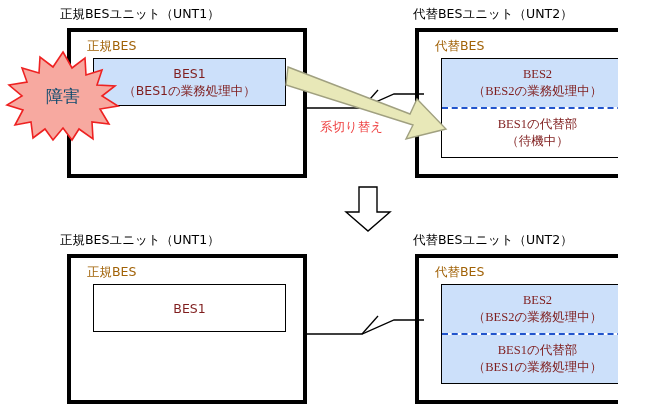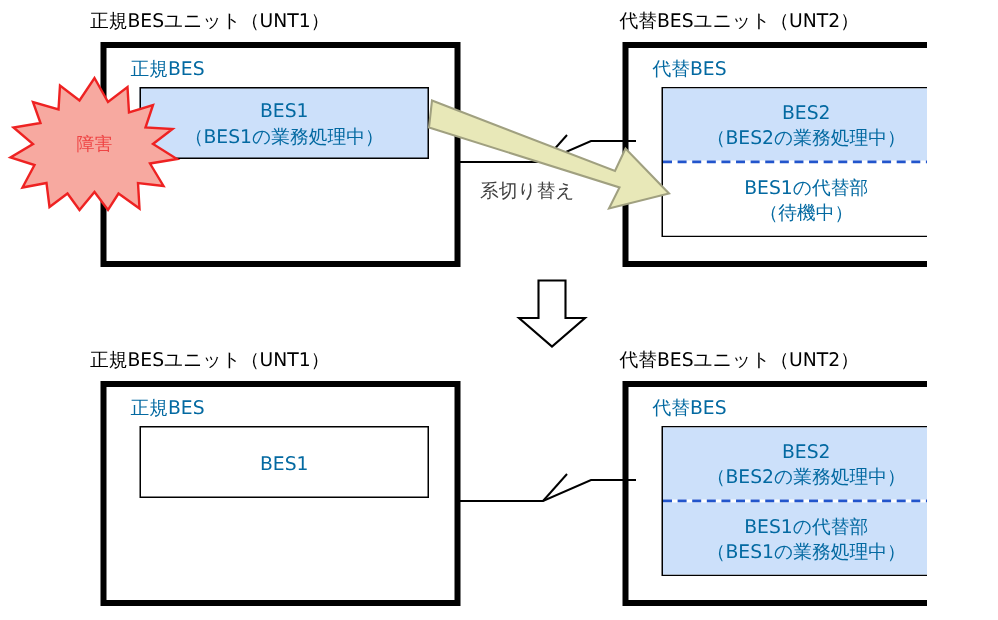--- a/index.html
+++ b/index.html
@@ -31,79 +31,80 @@
   
   .unit-box {
     border: 4px solid #000000;
     background: #ffffff;
     box-sizing: border-box;
   }
 
   
   .inner-caption {
     font-size: 12.5px;
-    color: #0369a1;
+    color: #a16207;
     white-space: nowrap;
     line-height: 15px;
   }
 
   
   .proc-box {
     border: 1px solid #000000;
     box-sizing: border-box;
     display: flex;
     flex-direction: column;
     align-items: center;
     justify-content: center;
   }
   .proc-box.blue { background: #cce0fa; }
   .proc-box.white { background: #ffffff; }
   .proc-line {
     font-size: 12.5px;
-    color: #0369a1;
+    color: #7f1d1d;
     white-space: nowrap;
     line-height: 17px;
     text-align: center;
   }
   .split-box {
     border: 1px solid #000000;
     box-sizing: border-box;
     display: flex;
     flex-direction: column;
+    font-family: Liberation Serif, serif;
   }
   .split-half {
     flex: 1 1 50%;
     display: flex;
     flex-direction: column;
     align-items: center;
     justify-content: center;
   }
   .split-half.blue { background: #cce0fa; }
   .split-half.white { background: #ffffff; }
   .dash-divider {
     height: 0;
     border-top: 2px dashed #2255cc;
   }
 
   
   .burst-label {
     position: absolute;
-    font-size: 12px;
-    color: #ef4444;
+    font-size: 17px;
+    color: #0c4a6e;
     white-space: nowrap;
     left: 0; right: 0;
     top: 38px;
     text-align: center;
     line-height: 16px;
   }
 
   
   .switch-label {
     font-size: 12.5px;
-    color: #404040;
+    color: #ef4444;
     white-space: nowrap;
     line-height: 16px;
   }
 
   svg { display: block; overflow: visible; }
 </style>
 </head>
 <body>
 
 <div id="canvas">

